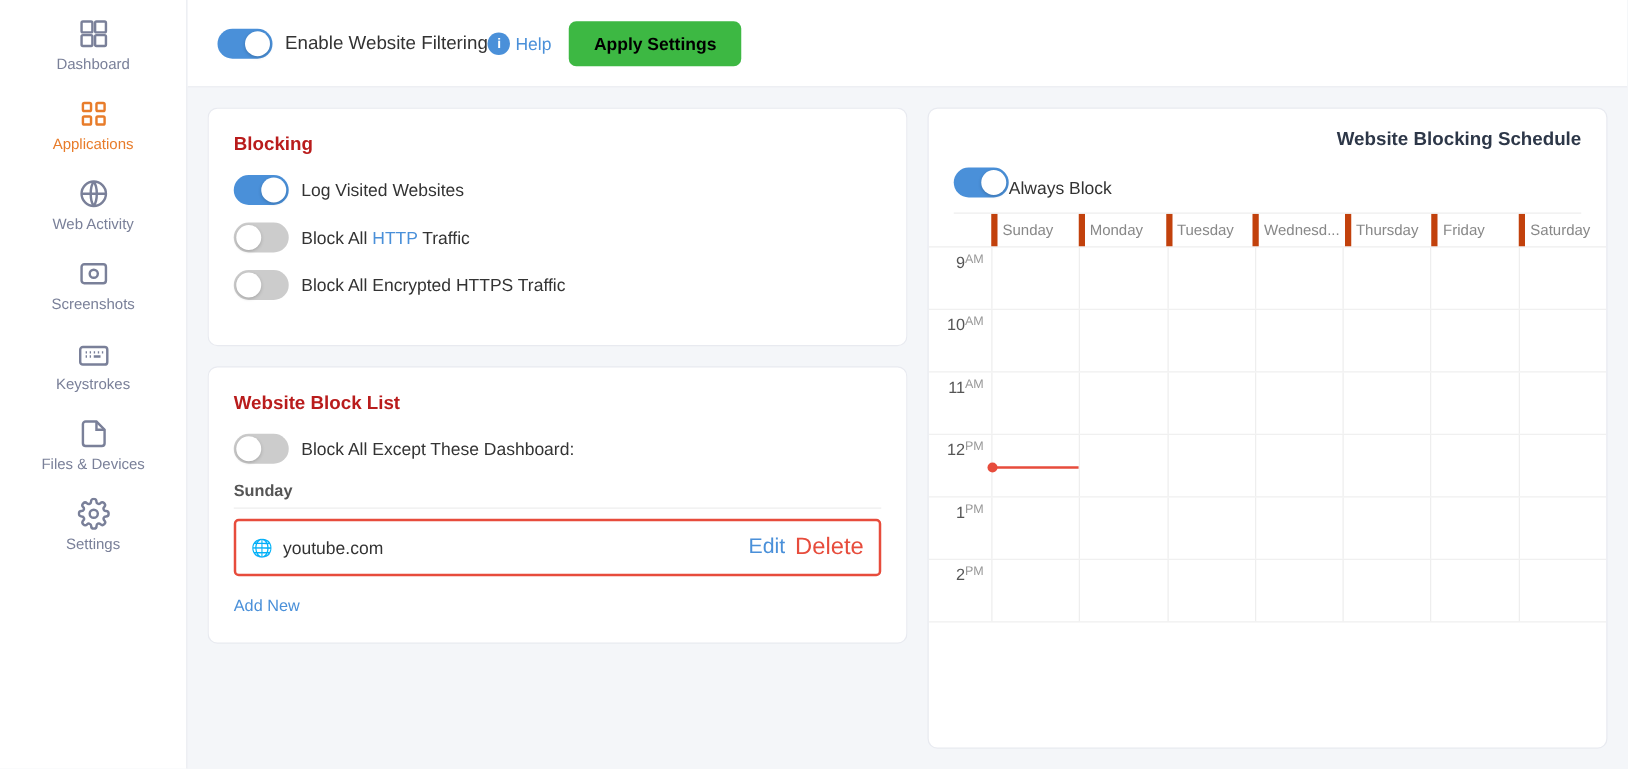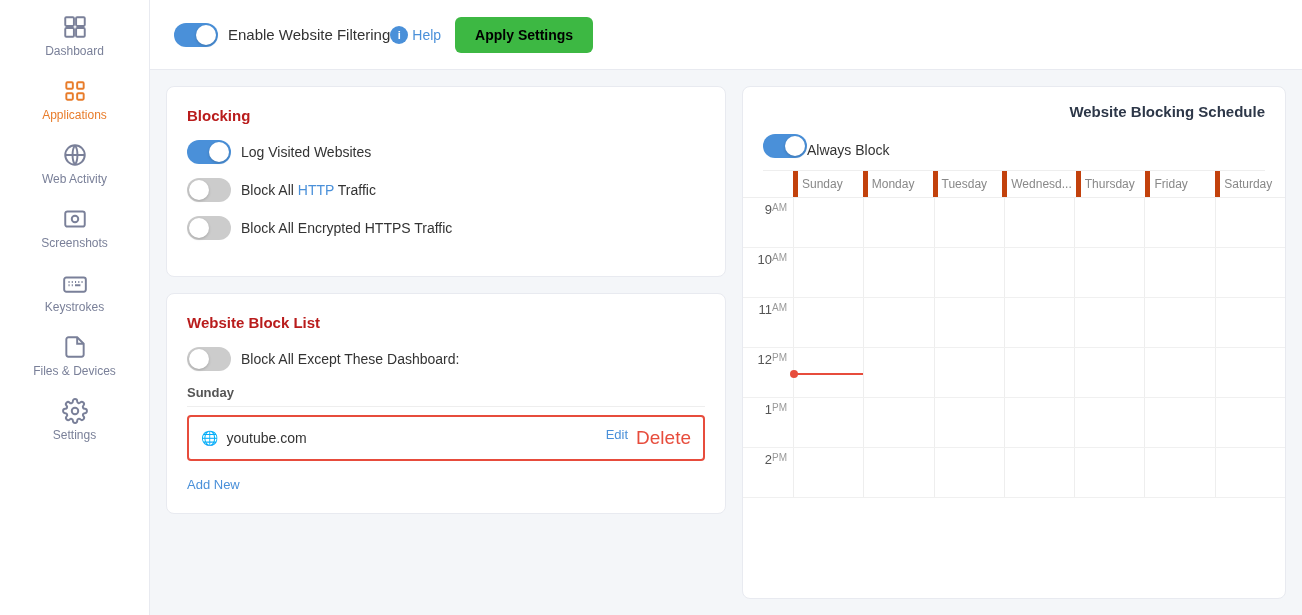--- a/index.html
+++ b/index.html
@@ -159,21 +159,21 @@
       display: flex;
       align-items: center;
       justify-content: space-between;
       padding: 10px 12px;
       border: 2px solid #e74c3c;
       border-radius: 4px;
       margin-bottom: 8px;
     }
     .website-row-left { display: flex; align-items: center; gap: 8px; }
     .website-actions { display: flex; gap: 8px; }
-    .website-edit { color: #4a90d9; font-size: 13px; cursor: pointer; }
+    .website-edit { color: #4a90d9; font-size: 17px; cursor: pointer; }
     .website-delete { color: #e74c3c; font-size: 19px; cursor: pointer; }
     .globe-icon { color: #888; font-size: 14px; }
     .website-name { font-size: 14px; color: #333; }
 
     .add-new-link { color: #4a90d9; font-size: 13px; cursor: pointer; margin-top: 8px; display: inline-block; }
 
     
     .right-panel {
       flex: 1;
       background: #fff;

